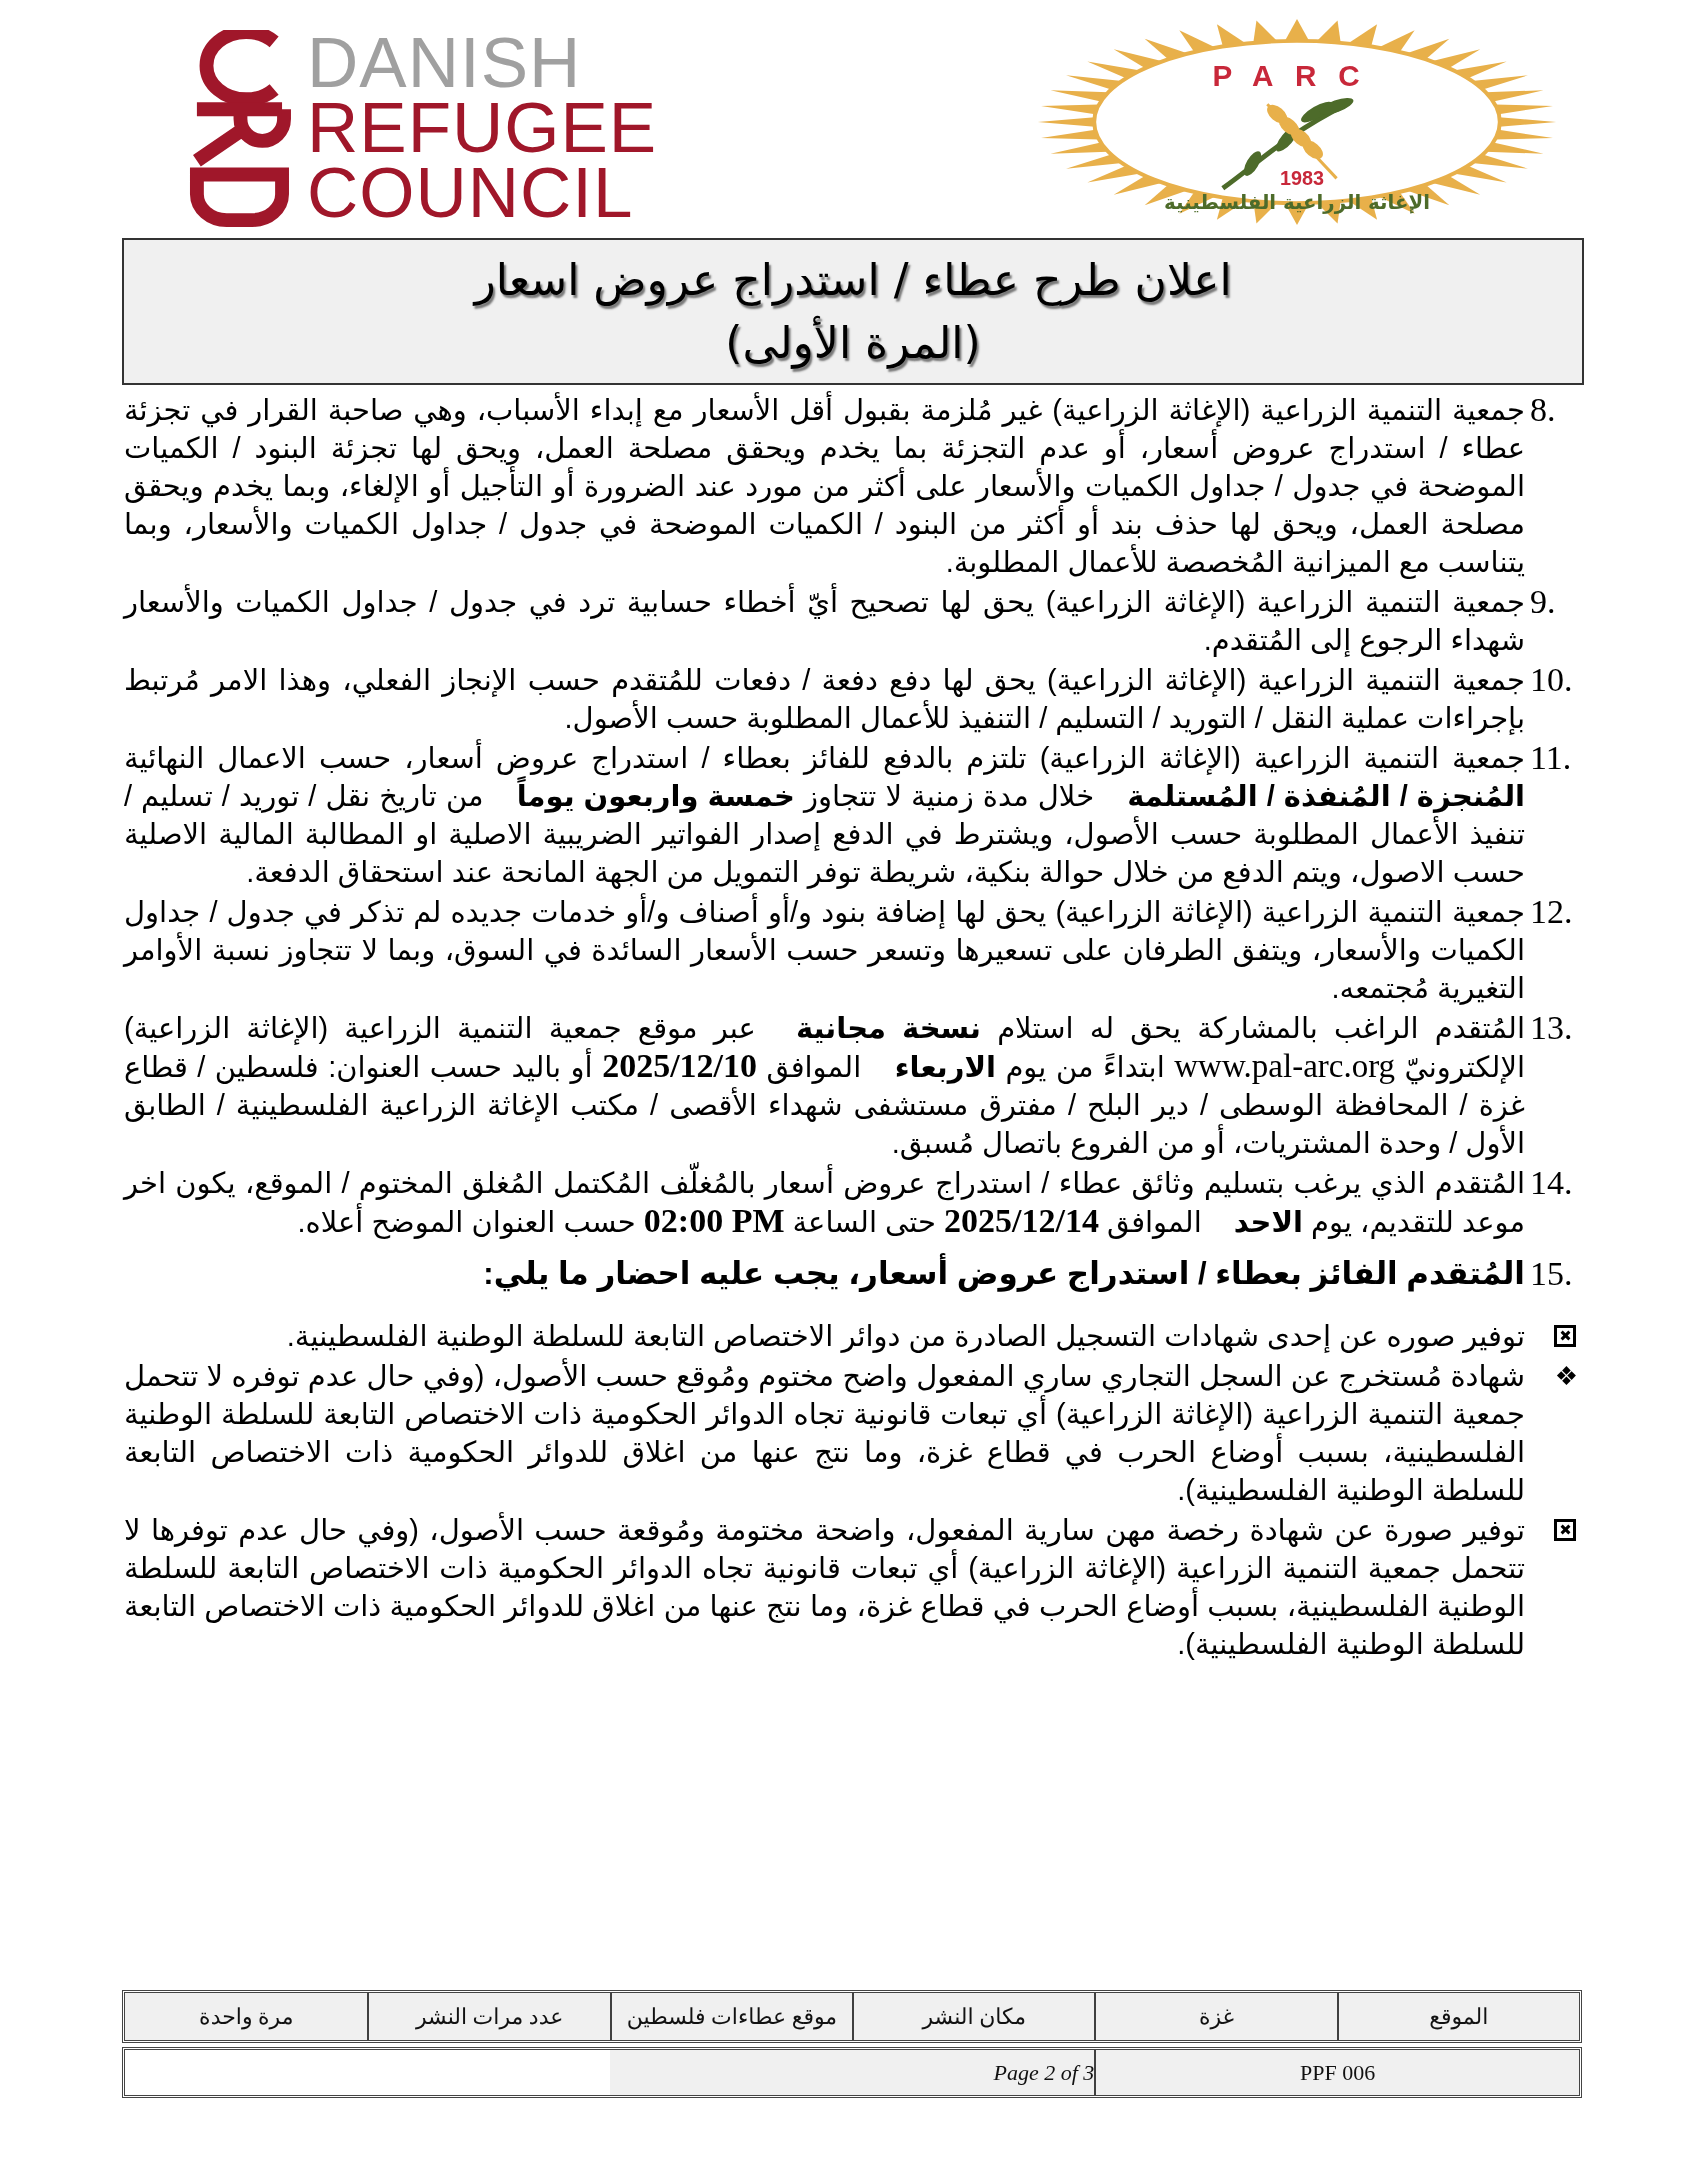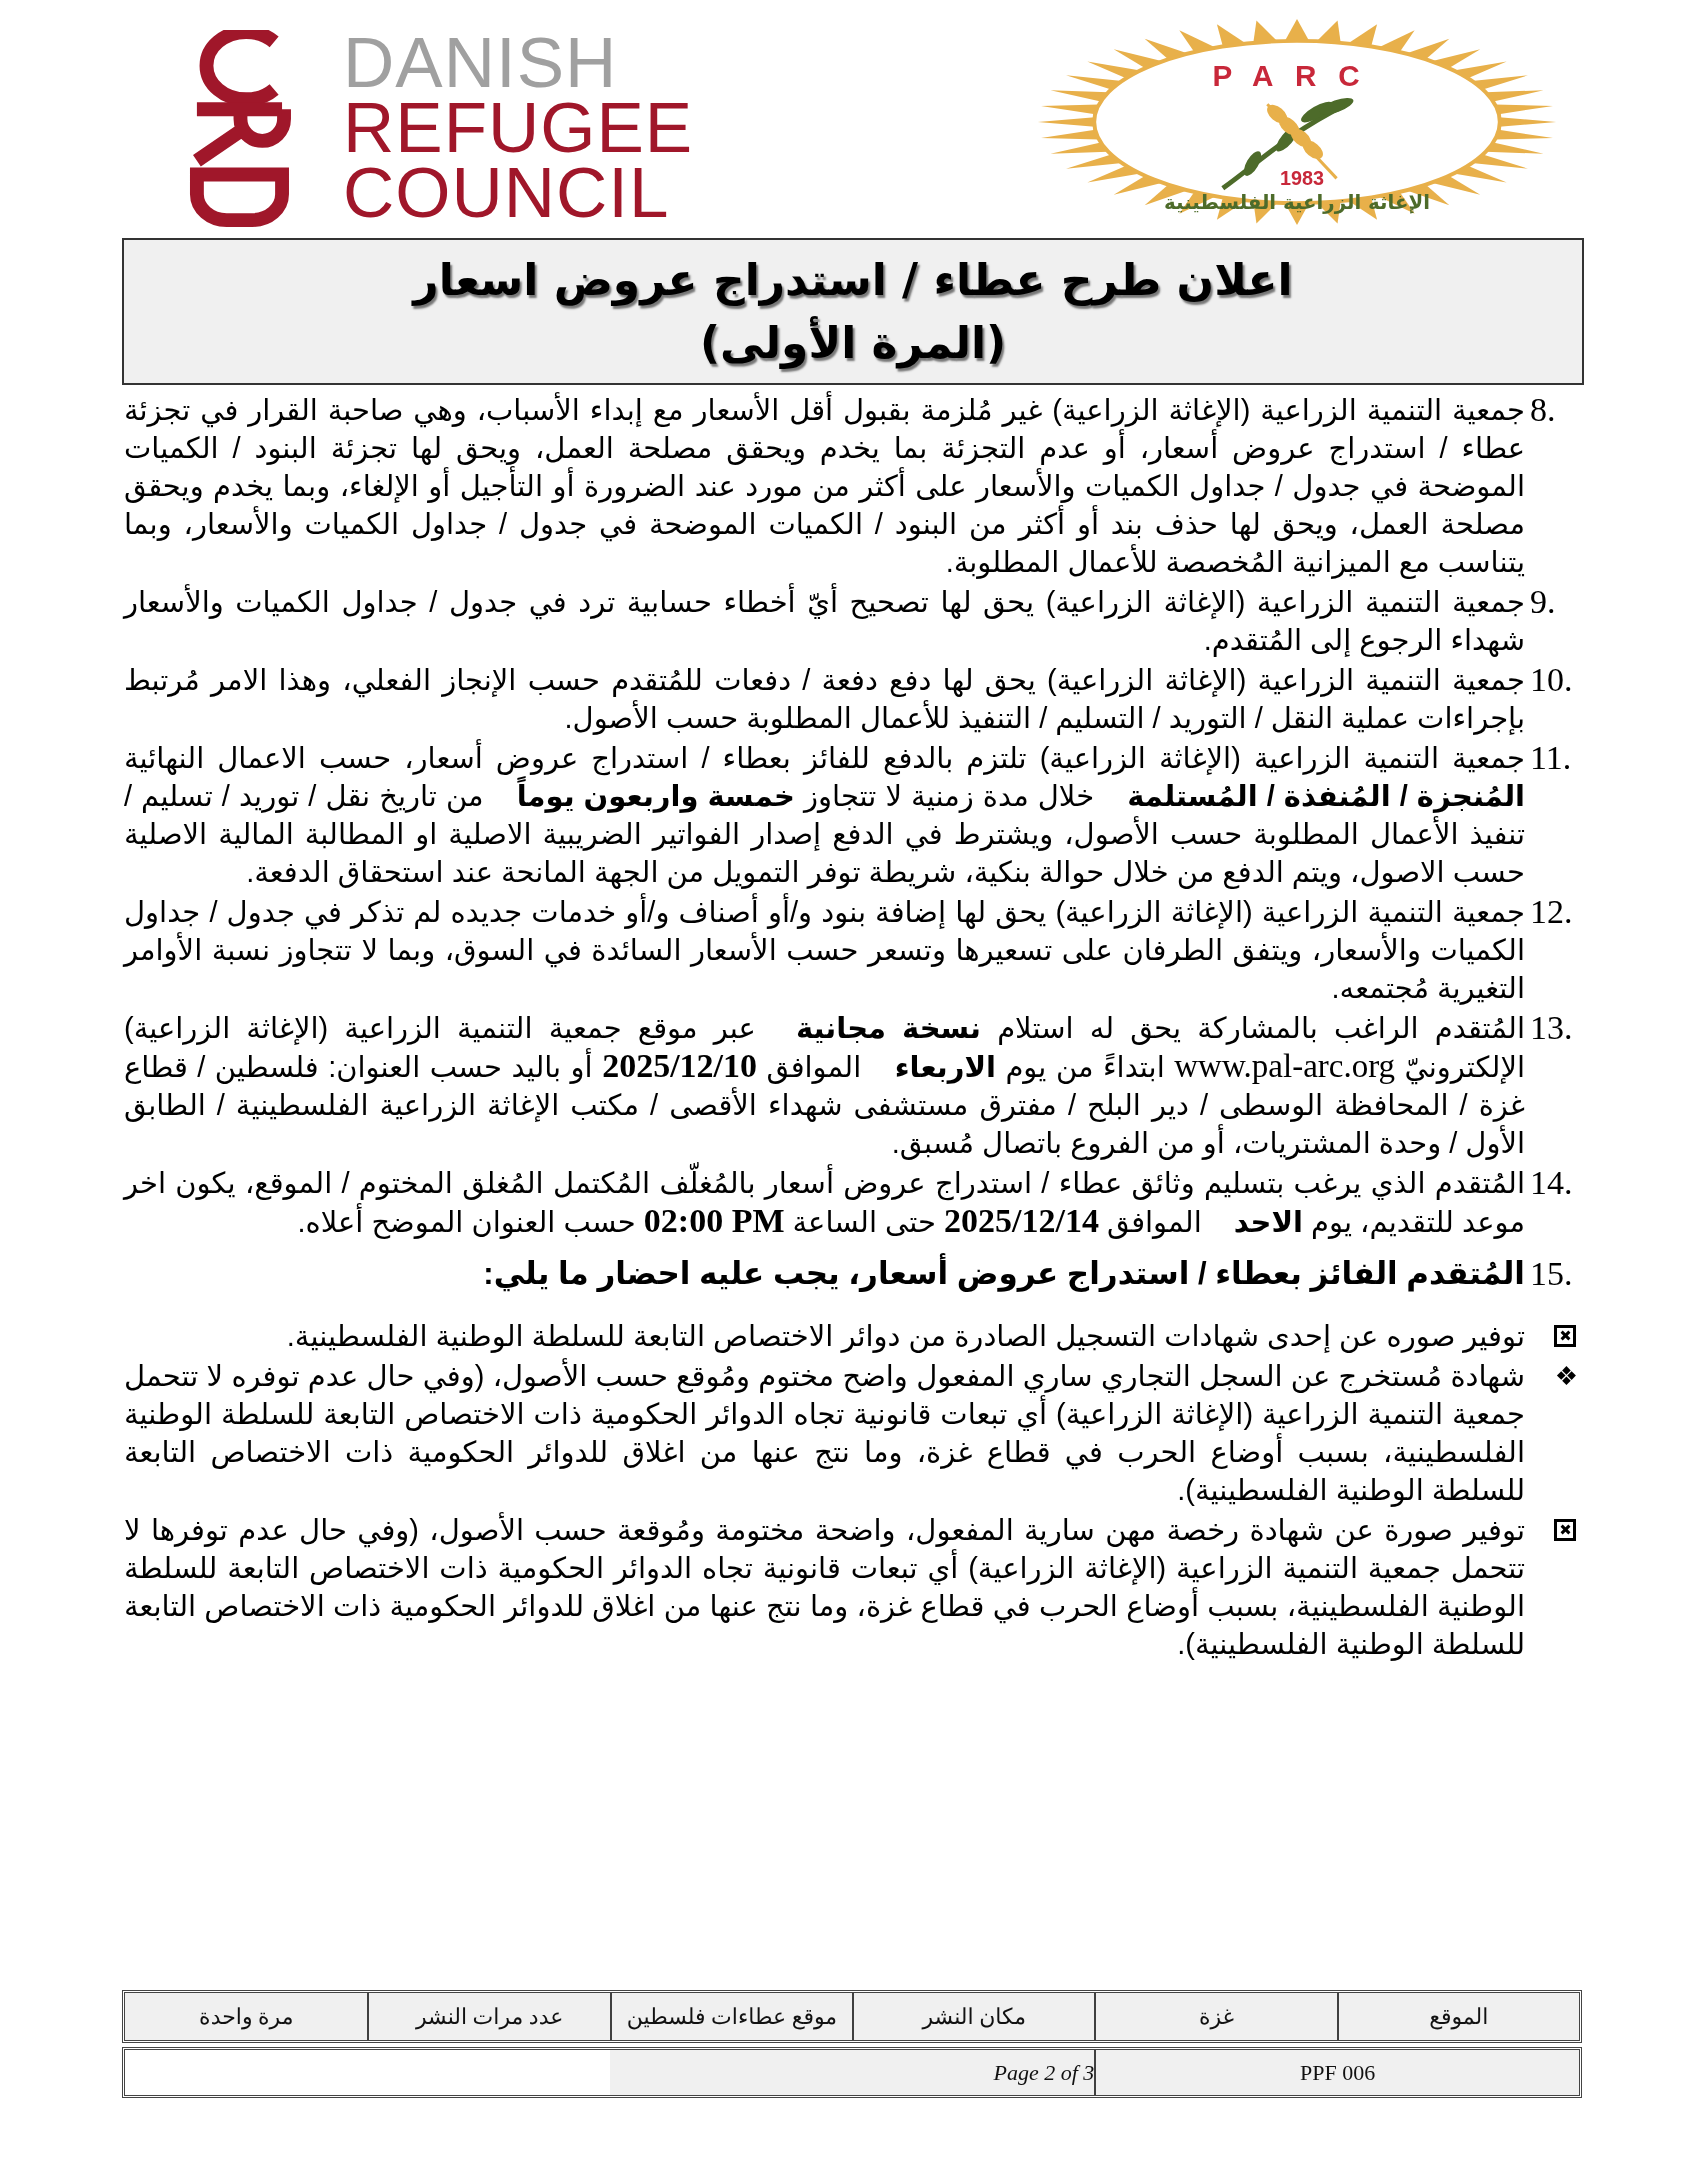--- a/index.html
+++ b/index.html
@@ -3,33 +3,33 @@
   <meta charset="utf-8">
   <style>
     html, body { margin: 0; padding: 0; background: #ffffff; }
     body { width: 1683px; height: 2178px; position: relative; overflow: hidden;
            font-family: "Liberation Sans", "DejaVu Sans", sans-serif; color: #000; }
 
     
     .logos { position: absolute; top: 0; left: 0; width: 1683px; height: 238px; }
     .drc { position: absolute; left: 183px; top: 30px; width: 554px; height: 198px; }
     .drc-mark { position: absolute; left: 0; top: 0; width: 109px; height: 198px; }
-    .drc-words { position: absolute; left: 124px; top: 0; margin-left: 36px; }
+    .drc-words { position: absolute; left: 124px; top: 0; }
     .drc-line { font-family: "Liberation Sans", sans-serif; font-size: 71px; line-height: 65px;
                 letter-spacing: 1px; white-space: nowrap; }
     .drc-danish { color: #a0a0a0; }
     .drc-red { color: #a0172a; }
 
     .parc { position: absolute; left: 1020px; top: 15px; width: 554px; height: 213px; }
 
     
     .title-box { position: absolute; left: 122px; top: 238px; width: 1462px; height: 147px;
                  border: 2px solid #333; background: #f0f0f0; box-sizing: border-box;
                  text-align: center; direction: rtl; }
-    .title-line { font-family: "DejaVu Sans", sans-serif; font-weight: bold; font-size: 44px;
+    .title-line { font-family: "DejaVu Sans", sans-serif; font-weight: normal; font-size: 44px;
                   line-height: 63px; color: #000; text-shadow: 2px 3px 2px #777; }
     .title-line.l1 { margin-top: 8px; }
 
     
     .content { position: absolute; left: 124px; top: 391px; width: 1460px; direction: rtl;
                font-family: "Liberation Sans", "DejaVu Sans", sans-serif; font-size: 29px;
                line-height: 38px; text-align: justify; }
     .clause { position: relative; padding-right: 59px; margin-bottom: 2px; }
     .clause .num { position: absolute; right: 0; top: 0; width: 54px; text-align: left;
                    font-family: "Liberation Serif", serif; font-size: 34px; direction: ltr; }

